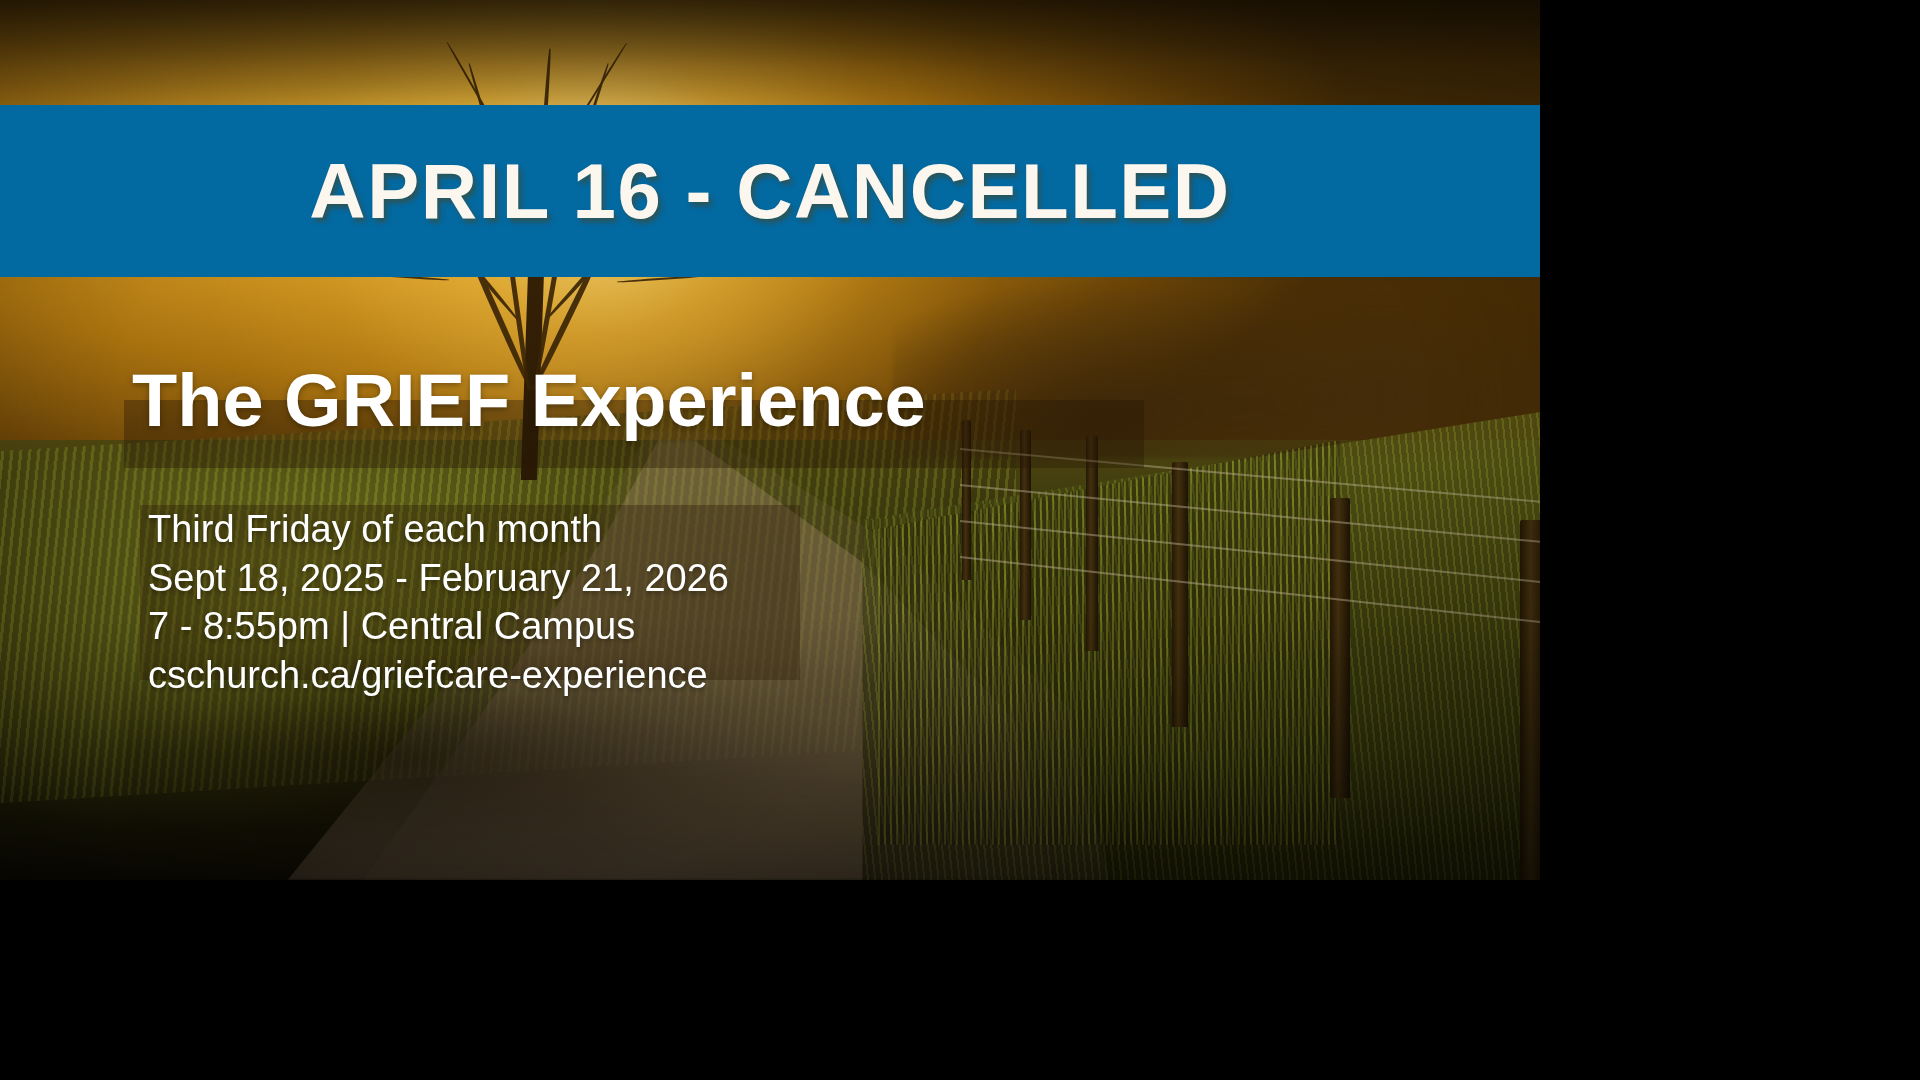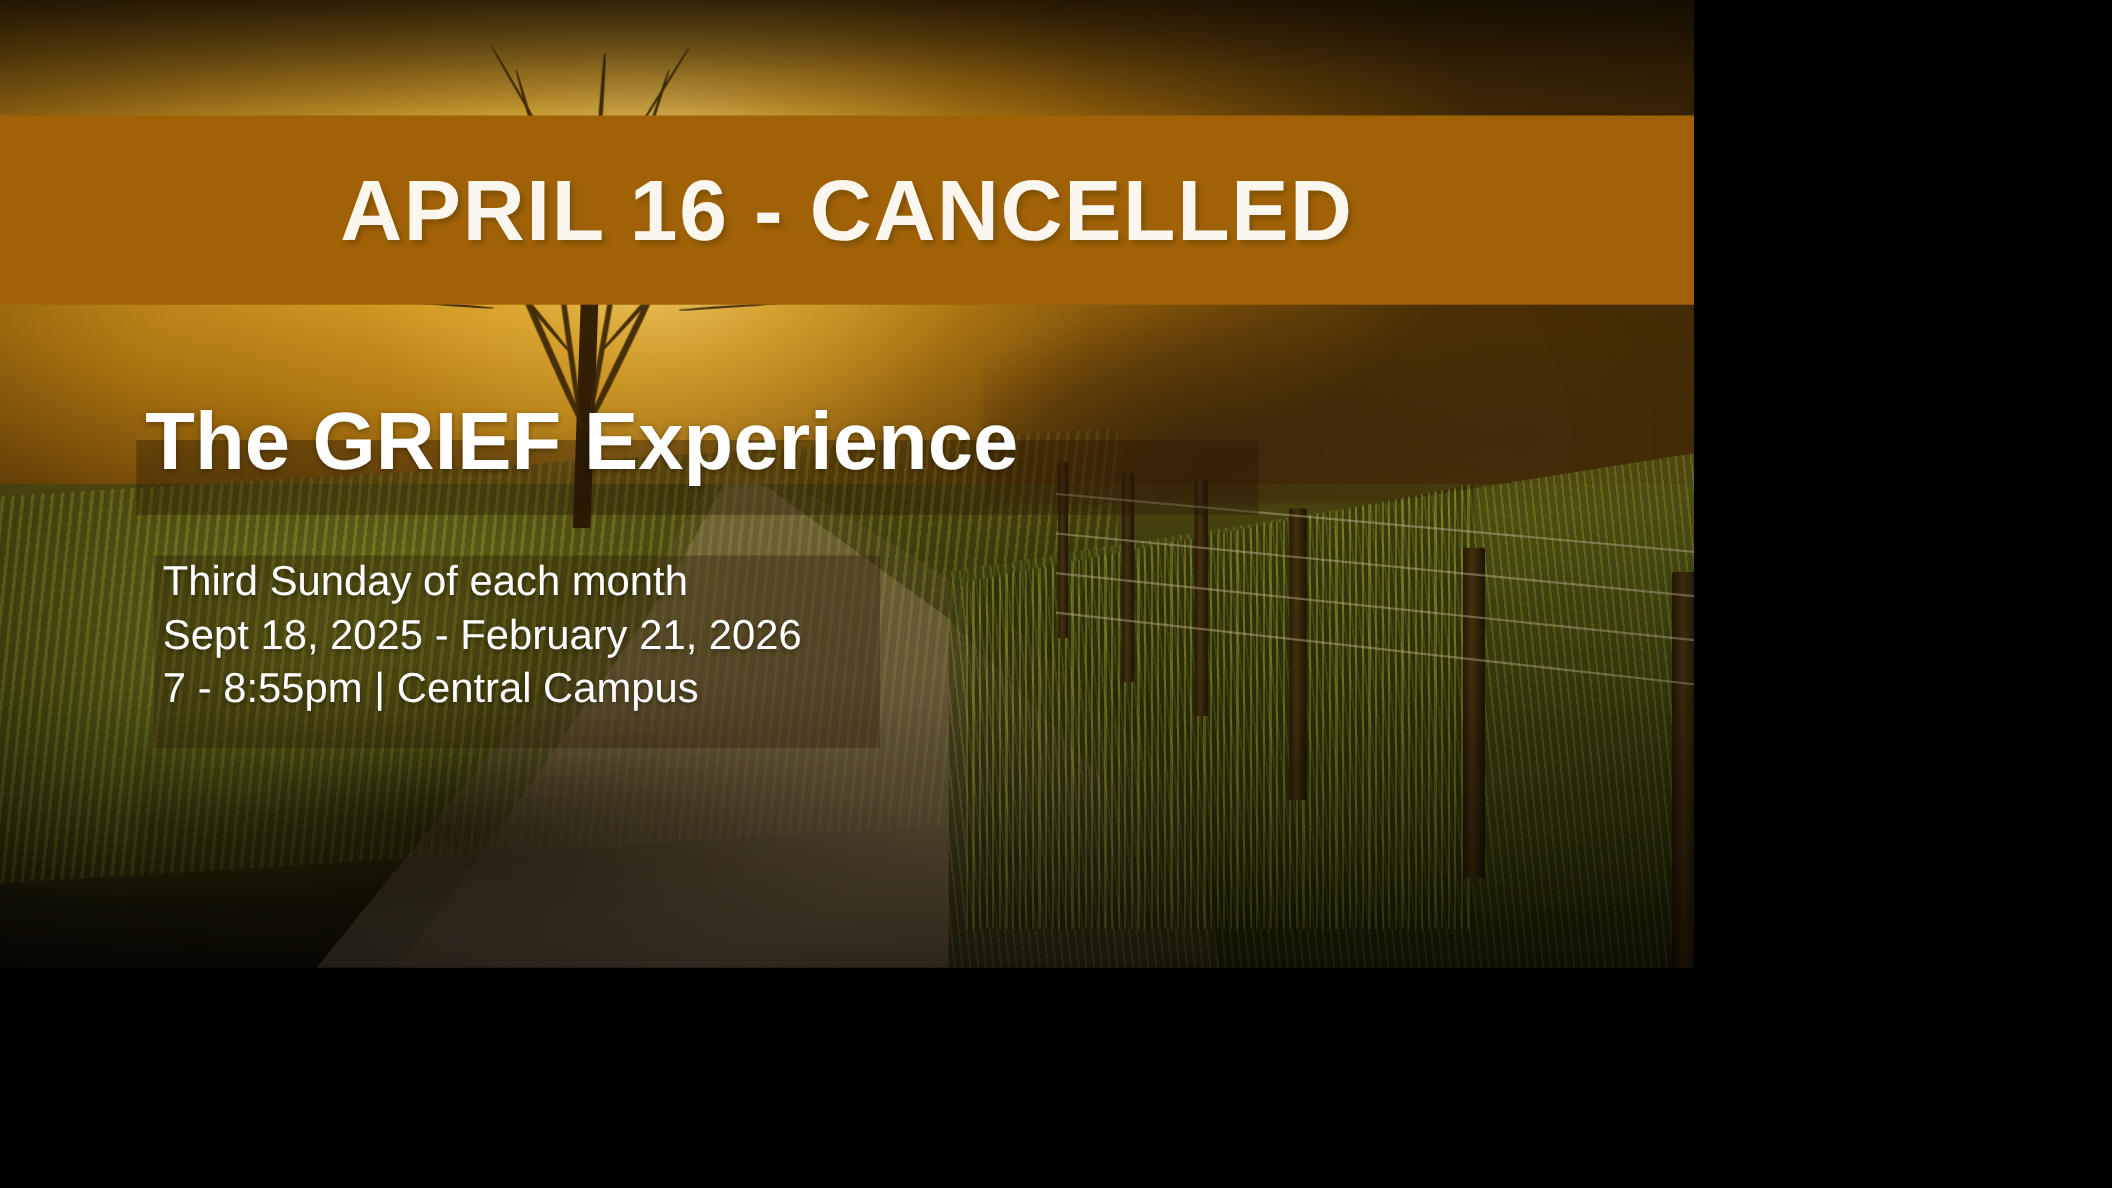--- a/index.html
+++ b/index.html
@@ -135,21 +135,21 @@
   .vignette {
     position: absolute; inset: 0;
     background:
       linear-gradient(180deg, rgba(0,0,0,.30) 0%, rgba(0,0,0,0) 16%, rgba(0,0,0,0) 70%, rgba(0,0,0,.45) 100%),
       radial-gradient(ellipse 85% 75% at 50% 45%, rgba(0,0,0,0) 50%, rgba(0,0,0,.38) 100%);
   }
 
   
   .banner {
     position: absolute; left: 0; right: 0; top: 105px; height: 172px;
-    background: #a16207;
+    background: #0369a1;
     display: flex; align-items: center; justify-content: center;
   }
   .banner-text {
     font-size: 78px;
     font-weight: 700;
     letter-spacing: 1.5px;
     color: #fbf7ef;
     text-transform: uppercase;
     text-shadow: 3px 4px 5px rgba(90,60,0,.45);
     white-space: nowrap;
@@ -256,19 +256,20 @@
   </div>
 
   <div class="title-wrap">
     <div class="title-plate"></div>
     <div class="title">The GRIEF Experience</div>
   </div>
 
   <div class="details-wrap">
     <div class="details-plate"></div>
     <div class="details">
-      <div>Third Sunday of each month</div>
+      <div>Third Friday of each month</div>
       <div>Sept 18, 2025 - February 21, 2026</div>
       <div>7 - 8:55pm | Central Campus</div>
+      <div>cschurch.ca/griefcare-experience</div>
     </div>
   </div>
 
 </div>
 
 </body></html>

